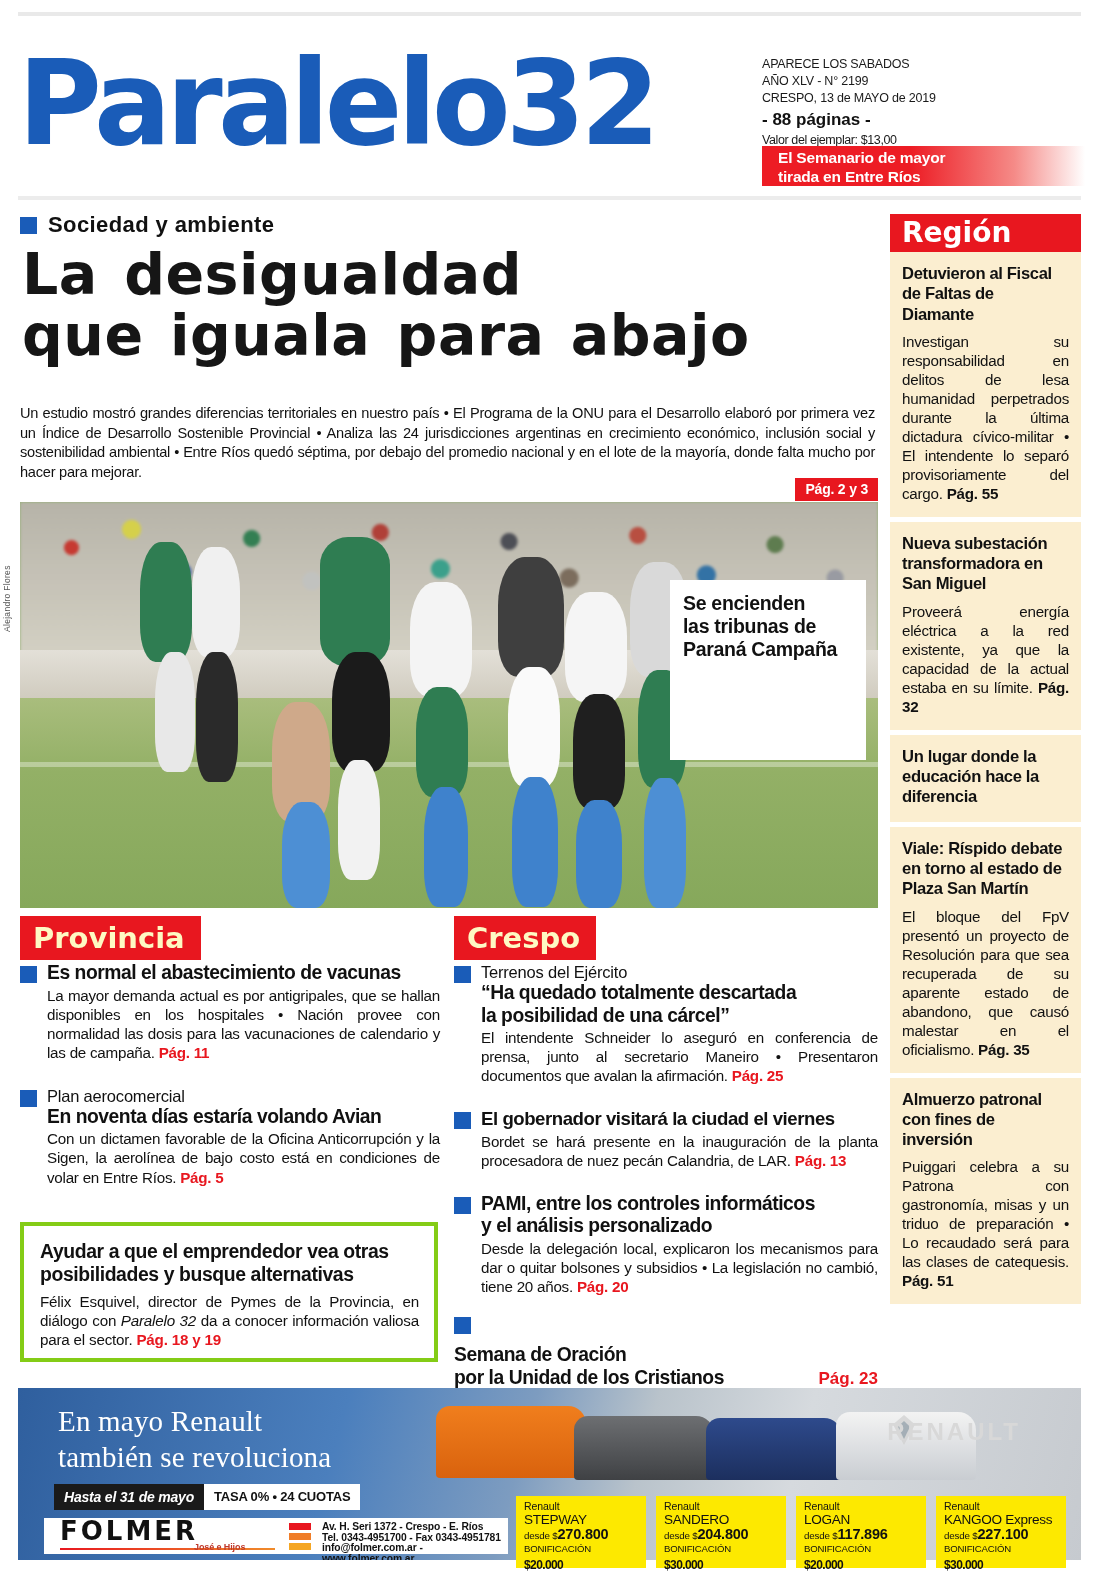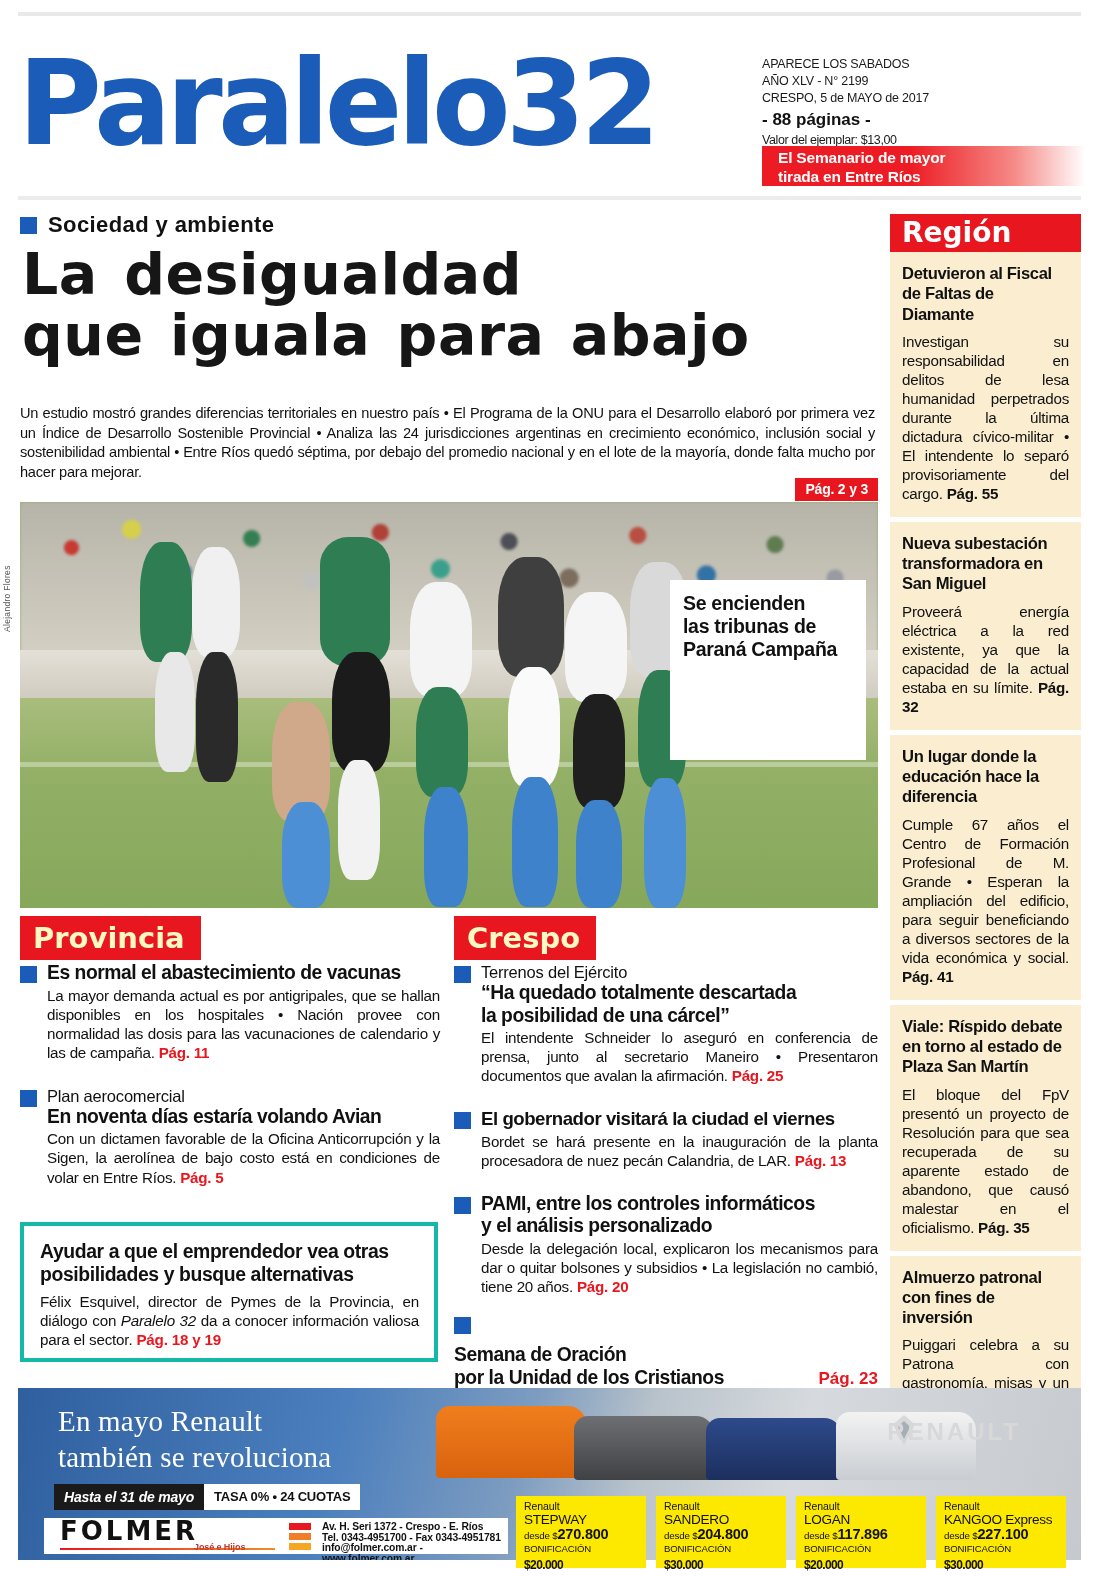--- a/index.html
+++ b/index.html
@@ -131,21 +131,21 @@
   .over { font-size:16.5px; color:#111; line-height:20px; letter-spacing:-0.2px; }
   .ttl { font-size:19.3px; font-weight:700; line-height:22.5px; color:#111; letter-spacing:-0.45px; }
   .ttl.sm { font-size:18.6px; }
   .body { font-size:15.2px; line-height:19.1px; color:#111; text-align:justify; letter-spacing:-0.25px; margin-top:1px; }
   .pag { color:#e8171f; font-weight:700; }
   .pag-right { color:#e8171f; font-weight:700; font-size:17px; }
 
   
   .redbox {
     position:absolute; left:20px; top:1222px; width:418px; height:140px;
-    border:4px solid #14b8a6; padding:14px 15px 10px 16px; background:#fff;
+    border:4px solid #84cc16; padding:14px 15px 10px 16px; background:#fff;
   }
   .rb-title { font-size:19.4px; font-weight:700; line-height:23px; color:#111; letter-spacing:-0.4px; }
   .rb-body { font-size:15.2px; line-height:19.2px; color:#111; text-align:justify; margin-top:6px; letter-spacing:-0.2px; }
   .rb-body i { font-style:italic; }
 
   
   #hd-region {
     position:absolute; left:890px; top:214px; width:191px; height:38px;
     background:#e8171f; color:#fff;
     font-family:"DejaVu Sans", sans-serif;
@@ -212,21 +212,21 @@
 
   <div class="top-rule"></div>
 
   <div class="masthead">
     <div class="logo">Paralelo32</div>
   </div>
 
   <div class="mast-info">
     <div class="mi-line">APARECE LOS SABADOS</div>
     <div class="mi-line">AÑO XLV - N° 2199</div>
-    <div class="mi-line">CRESPO, 5 de MAYO de 2017</div>
+    <div class="mi-line">CRESPO, 13 de MAYO de 2019</div>
     <div class="mi-pages">- 88 páginas -</div>
     <div class="mi-price">Valor del ejemplar: $13,00</div>
   </div>
 
   <div class="mast-banner">
     <div>El Semanario de mayor</div>
     <div>tirada en Entre Ríos</div>
   </div>
 
   <div class="mast-underline"></div>
@@ -353,21 +353,20 @@
     <div class="side-item">
       <div class="si-title">Detuvieron al Fiscal de Faltas de Diamante</div>
       <div class="si-body"><span>Investigan su responsabilidad en delitos de lesa humanidad perpetrados durante la última dictadura cívico-militar • El intendente lo separó provisoriamente del cargo. </span><b>Pág. 55</b></div>
     </div>
     <div class="side-item">
       <div class="si-title">Nueva subestación transformadora en San Miguel</div>
       <div class="si-body"><span>Proveerá energía eléctrica a la red existente, ya que la capacidad de la actual estaba en su límite. </span><b>Pág. 32</b></div>
     </div>
     <div class="side-item">
       <div class="si-title">Un lugar donde la educación hace la diferencia</div>
-      <div class="si-body"><span>Cumple 67 años el Centro de Formación Profesional de M. Grande • Esperan la ampliación del edificio, para seguir beneficiando a diversos sectores de la vida económica y social. </span><b>Pág. 41</b></div>
     </div>
     <div class="side-item">
       <div class="si-title">Viale: Ríspido debate en torno al estado de Plaza San Martín</div>
       <div class="si-body"><span>El bloque del FpV presentó un proyecto de Resolución para que sea recuperada de su aparente estado de abandono, que causó malestar en el oficialismo. </span><b>Pág. 35</b></div>
     </div>
     <div class="side-item">
       <div class="si-title">Almuerzo patronal con fines de inversión</div>
       <div class="si-body"><span>Puiggari celebra a su Patrona con gastronomía, misas y un triduo de preparación • Lo recaudado será para las clases de catequesis. </span><b>Pág. 51</b></div>
     </div>
   </div>

